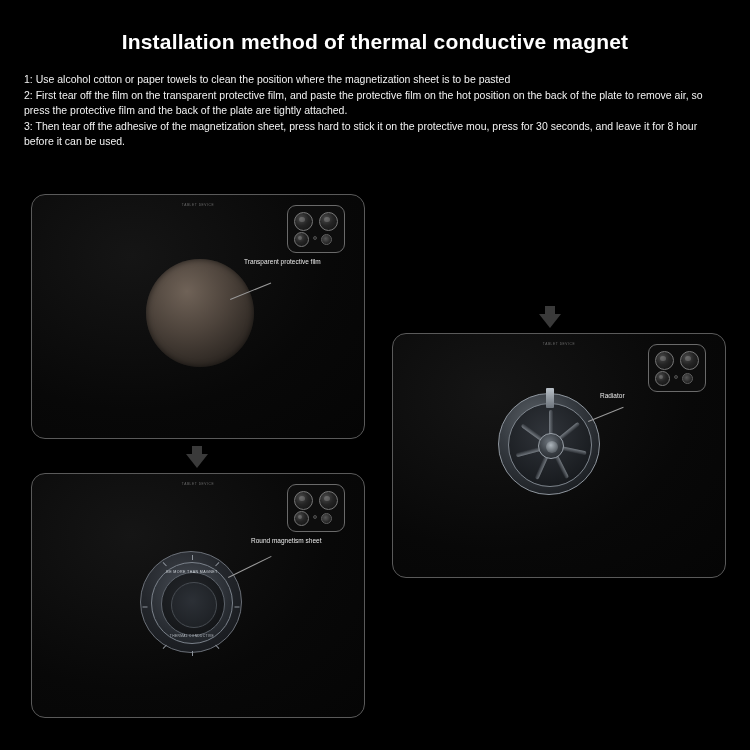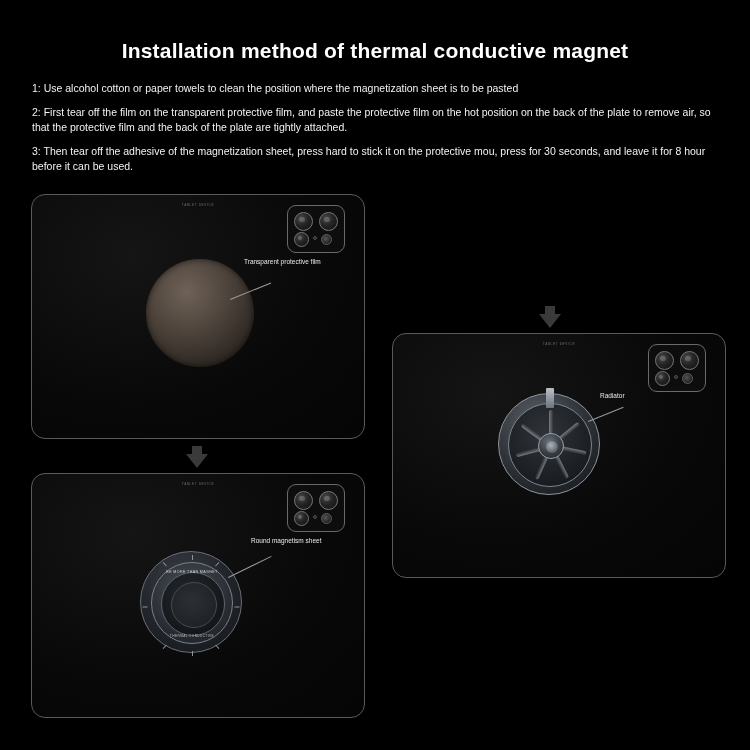--- a/index.html
+++ b/index.html
@@ -12,31 +12,31 @@
     color: #ffffff;
     overflow: hidden;
     position: relative;
   }
 
   #title {
     text-align: center;
     font-size: 21px;
     font-weight: bold;
     letter-spacing: 0.2px;
-    padding-top: 39px;
+    padding-top: 30px;
     color: #ffffff;
   }
 
   #steps {
     margin: 18px 24px 0 24px;
     font-size: 10.5px;
     line-height: 15.5px;
     color: #f2f2f2;
   }
-  #steps p { margin: 8px; }
+  #steps p { margin: 0; }
 
   #canvas {
     position: absolute;
     left: 0;
     top: 0;
     width: 750px;
     height: 750px;
   }
 
   
@@ -213,21 +213,21 @@
 </style>
 </head>
 <body>
 
 <div>
 
   <div id="title">Installation method of thermal conductive magnet</div>
 
   <div id="steps">
     <p>1: Use alcohol cotton or paper towels to clean the position where the magnetization sheet is to be pasted</p>
-    <p>2: First tear off the film on the transparent protective film, and paste the protective film on the hot position on the back of the plate to remove air, so that the protective film and the back of the plate are tightly attached.</p>
+    <p>2: First tear off the film on the transparent protective film, and paste the protective film on the hot position on the back of the plate to remove air, so press the protective film and the back of the plate are tightly attached.</p>
     <p>3: Then tear off the adhesive of the magnetization sheet, press hard to stick it on the protective mou, press for 30 seconds, and leave it for 8 hour before it can be used.</p>
   </div>
 
   <div id="canvas">
 
     <div class="tablet" style="left:31px; top:194px; width:334px; height:245px;">
 
       <div class="topmark">TABLET  DEVICE</div>
 
       <div class="camera" style="left:255px; top:10px; width:58px; height:48px;">

